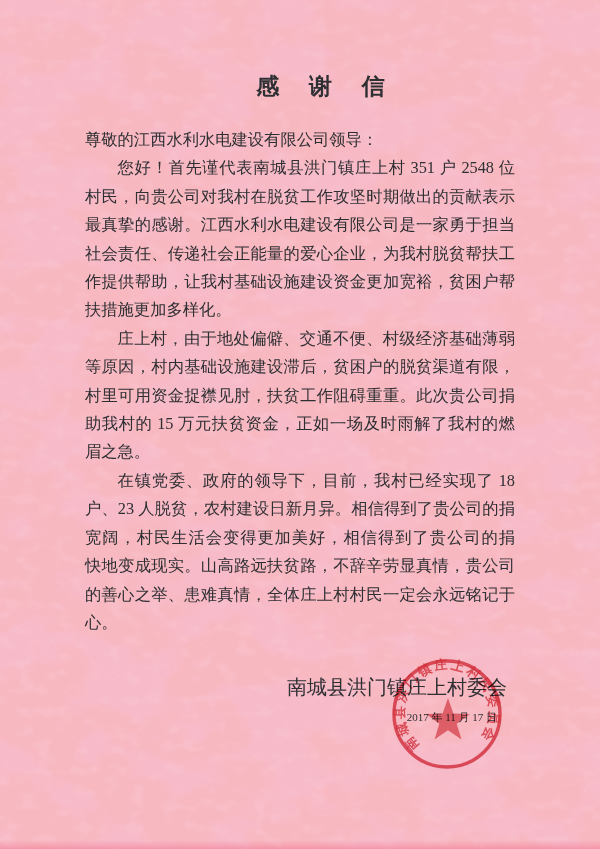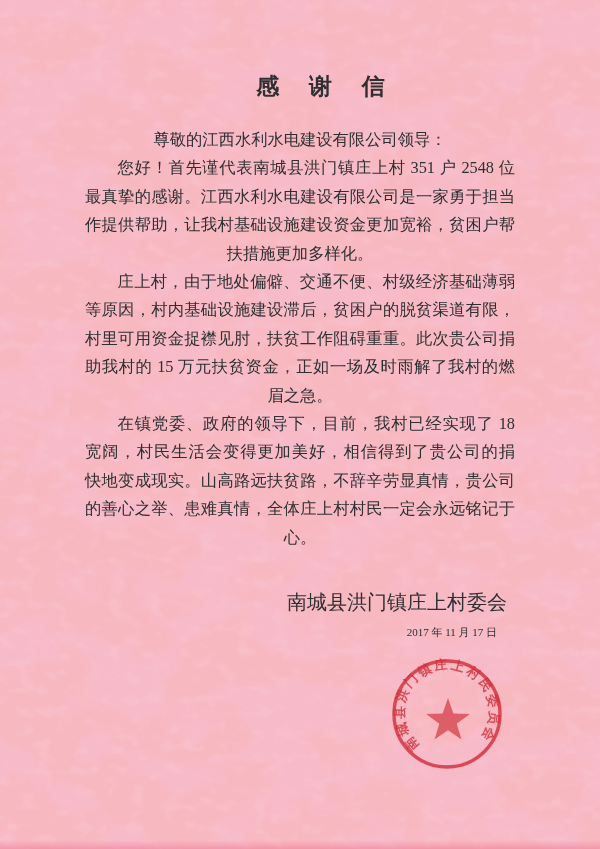--- a/index.html
+++ b/index.html
@@ -51,21 +51,21 @@
     position:absolute;
     left:85px;
     top:126px;
     width:430px;
     font-size:16.3px;
     line-height:28.4px;
     color:var(--ink);
   }
   .line{
     min-height:28.4px;
-    text-align:center;
+    text-align:left;
     white-space:normal;
   }
   .line.fill{
     text-align:justify;
     text-align-last:justify;
     text-justify:inter-character;
   }
   .line.indent{
     text-indent:2em;
   }
@@ -143,29 +143,32 @@
     <rect width="600" height="849" filter="url(#grain)" opacity="0.45"></rect>
   </svg>
 
   <div class="content">
     <h1 class="title">感 谢 信</h1>
 
     <div class="letter-block">
       <div class="line">尊敬的江西水利水电建设有限公司领导：</div>
       <div id="paragraphs">
           <div class="line indent fill">您好！首先谨代表南城县洪门镇庄上村 351 户 2548 位</div>
+          <div class="line fill">村民，向贵公司对我村在脱贫工作攻坚时期做出的贡献表示</div>
           <div class="line fill">最真挚的感谢。江西水利水电建设有限公司是一家勇于担当</div>
+          <div class="line fill">社会责任、传递社会正能量的爱心企业，为我村脱贫帮扶工</div>
           <div class="line fill">作提供帮助，让我村基础设施建设资金更加宽裕，贫困户帮</div>
           <div class="line">扶措施更加多样化。</div>
           <div class="line indent fill">庄上村，由于地处偏僻、交通不便、村级经济基础薄弱</div>
           <div class="line fill">等原因，村内基础设施建设滞后，贫困户的脱贫渠道有限，</div>
           <div class="line fill">村里可用资金捉襟见肘，扶贫工作阻碍重重。此次贵公司捐</div>
           <div class="line fill">助我村的 15 万元扶贫资金，正如一场及时雨解了我村的燃</div>
           <div class="line">眉之急。</div>
           <div class="line indent fill">在镇党委、政府的领导下，目前，我村已经实现了 18</div>
+          <div class="line fill">户、23 人脱贫，农村建设日新月异。相信得到了贵公司的捐</div>
           <div class="line fill">宽阔，村民生活会变得更加美好，相信得到了贵公司的捐</div>
           <div class="line fill">快地变成现实。山高路远扶贫路，不辞辛劳显真情，贵公司</div>
           <div class="line fill">的善心之举、患难真情，全体庄上村村民一定会永远铭记于</div>
           <div class="line">心。</div>
         </div>
 
       <div class="signature">南城县洪门镇庄上村委会</div>
       <div class="date">2017 年 11 月 17 日</div>
     </div>
   </div>

